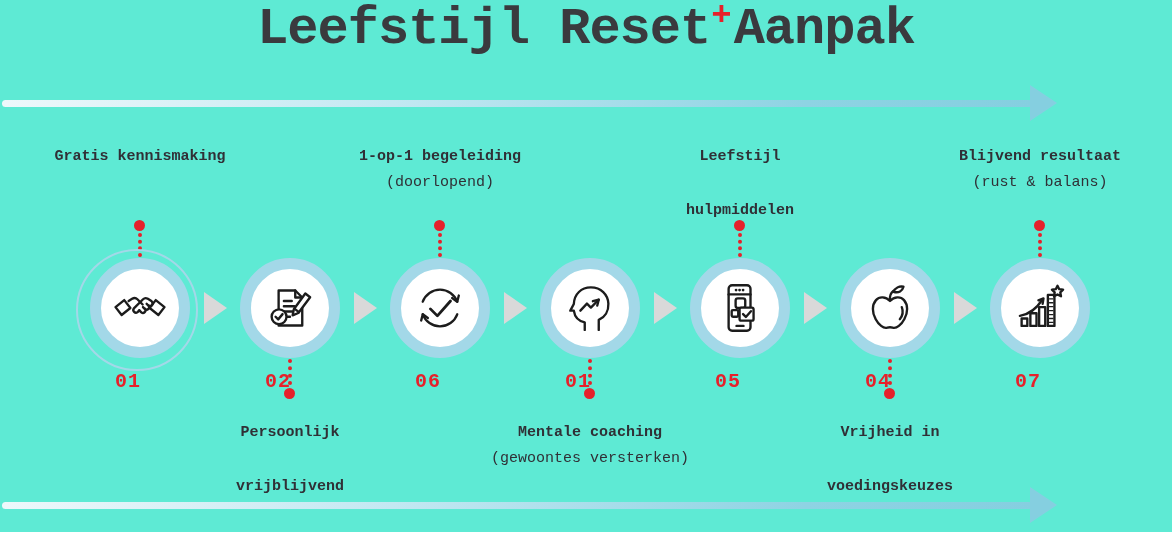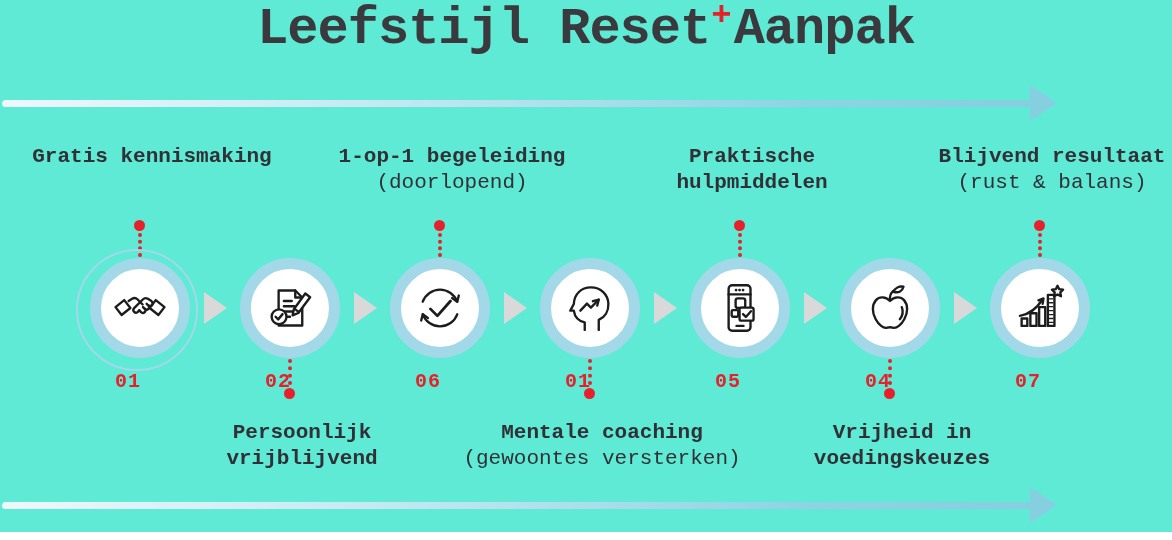--- a/index.html
+++ b/index.html
@@ -56,28 +56,28 @@
   }
 
   .conn-line { position:absolute; left:138px; width:0; border-left:4px dotted #e6212b; }
   .step.odd  .conn-line { top:233px; height:24px; }
   .step.even .conn-line { top:359px; height:26px; }
   .conn-dot  { position:absolute; left:134px; width:11px; height:11px; border-radius:50%; background:#e6212b; }
   .step.odd  .conn-dot { top:220px; }
   .step.even .conn-dot { top:388px; }
 
   .lbl {
-    position:absolute; left:12px; width:280px; text-align:center;
-    font-size:21px; line-height:26px; color:#303036; white-space:nowrap;
+    position:absolute; left:0; width:280px; text-align:center;
+    font-size:15px; line-height:26px; color:#303036; white-space:nowrap;
   }
   .step.odd  .lbl { top:144px; }
   .step.even .lbl { top:420px; }
   .l1 { display:block; font-weight:bold; }
   .l2 { display:block; }
-  .l2.bold { font-weight:bold; }
+  .l2.bold { font-weight:bold;margin-top:28px; }
   .l2.reg  { font-weight:normal; }
 
   .next-arrow {
     position:absolute; top:292px; width:0; height:0;
     border-top:16px solid transparent; border-bottom:16px solid transparent;
     border-left:23px solid #d9d9d9;
   }
   .na1 { left:204px; } .na2 { left:354px; } .na3 { left:504px; }
   .na4 { left:654px; } .na5 { left:804px; } .na6 { left:954px; }
 
@@ -182,21 +182,21 @@
     <div class="lbl">
       <span class="l1">Mentale coaching</span>
       <span class="l2 reg">(gewoontes versterken)</span>
     </div>
   </div>
 
   <div class="next-arrow na4"></div>
 
   <div class="step s5 odd">
     <div class="lbl">
-      <span class="l1">Praktische</span>
+      <span class="l1">Leefstijl</span>
       <span class="l2 bold">hulpmiddelen</span>
     </div>
     <div class="conn-dot"></div>
     <div class="conn-line"></div>
     <div class="circle">
       <svg viewBox="0 0 64 64">
         <g class="ic">
           <rect x="19" y="6" width="25" height="52" rx="4"></rect>
           <path d="M27.5 11.5h.01M31.5 11.5h.01M35.5 11.5h.01" stroke-width="3.2"></path>
           <path d="M19 16.5h25"></path>

